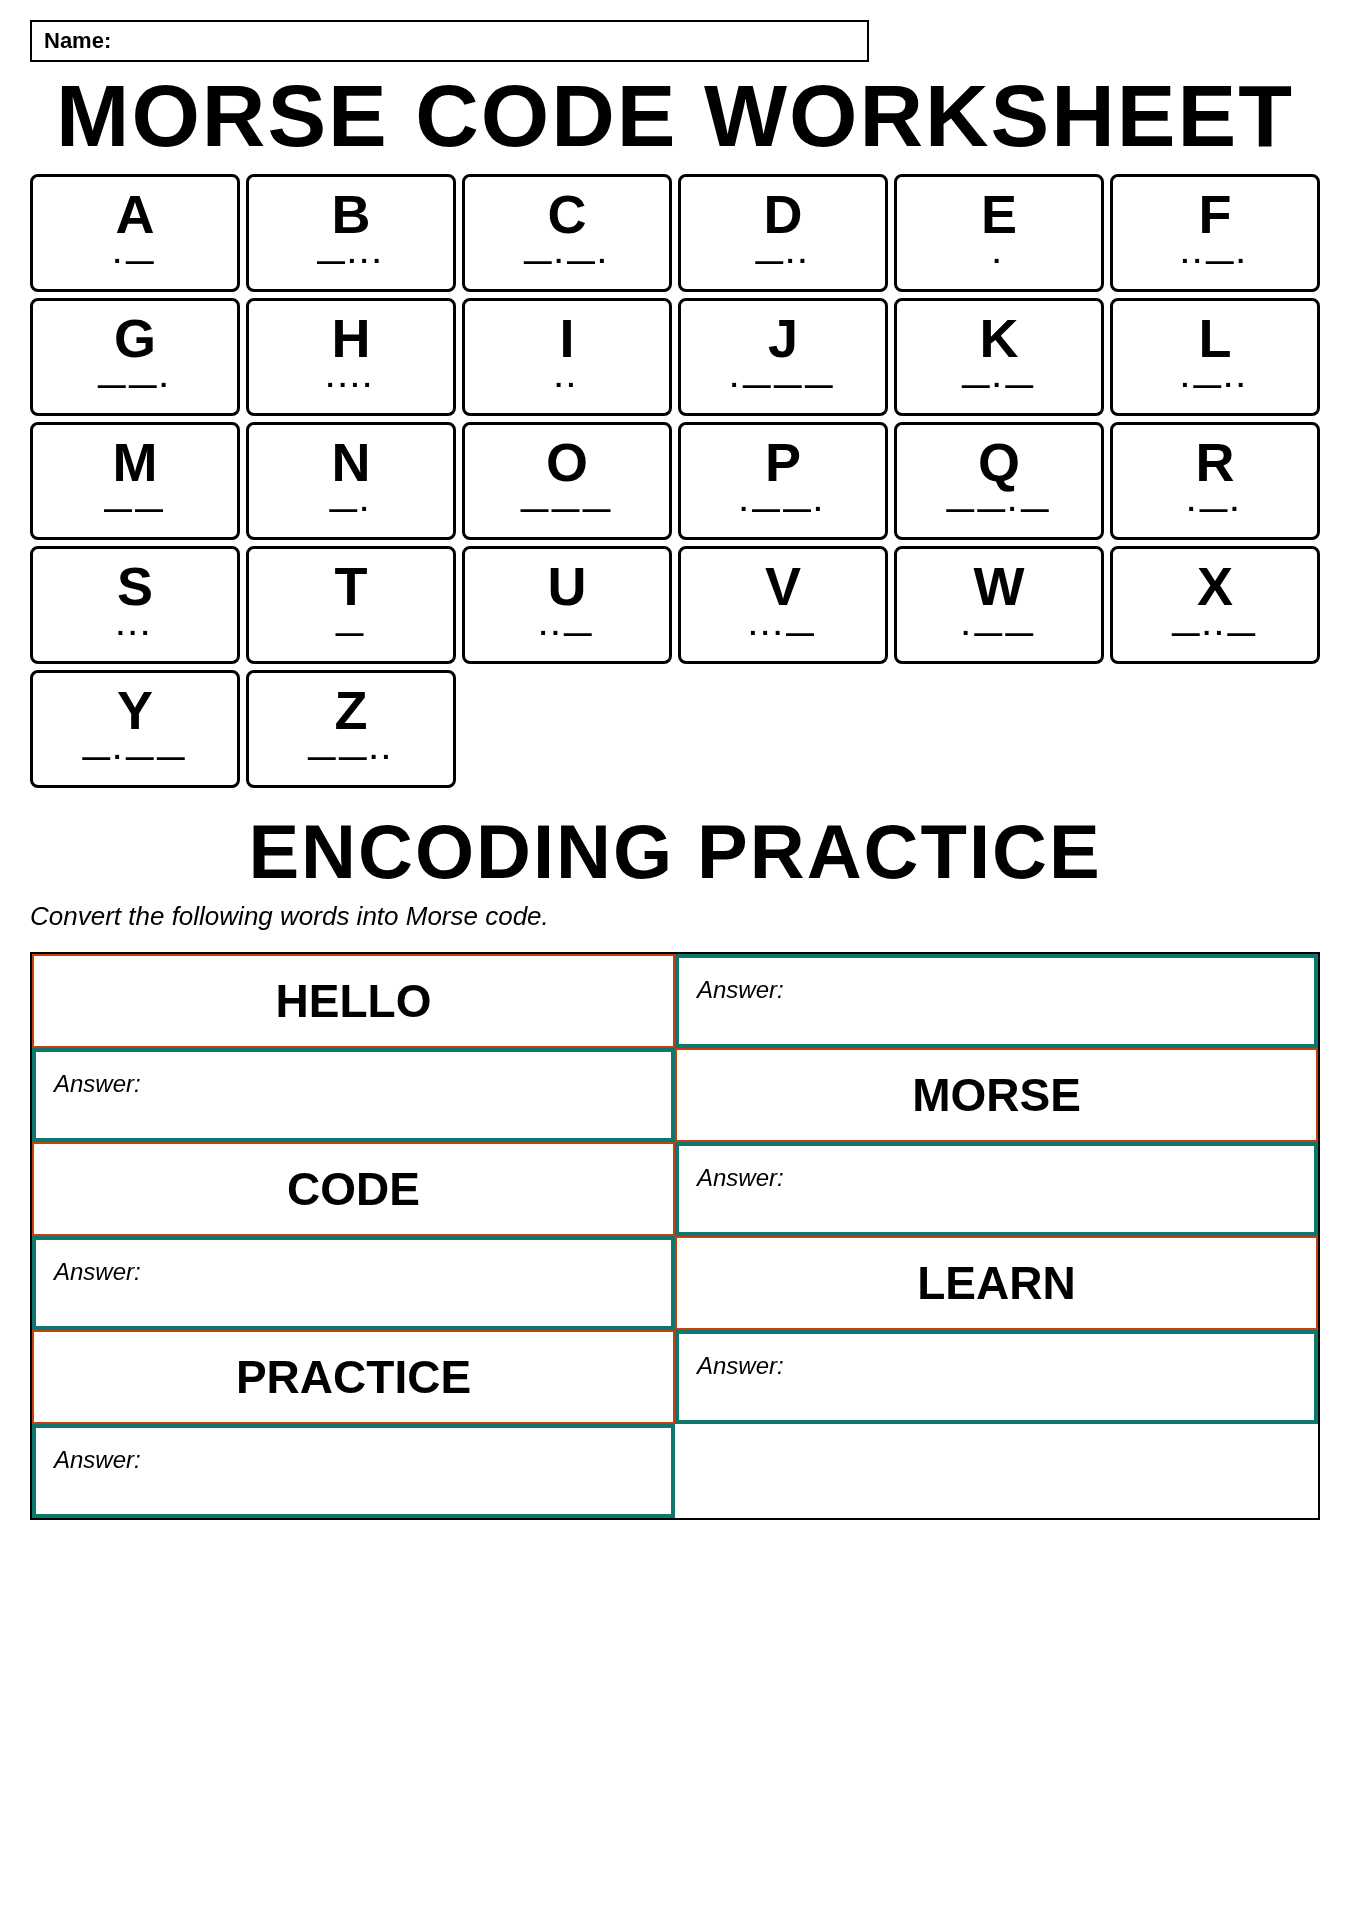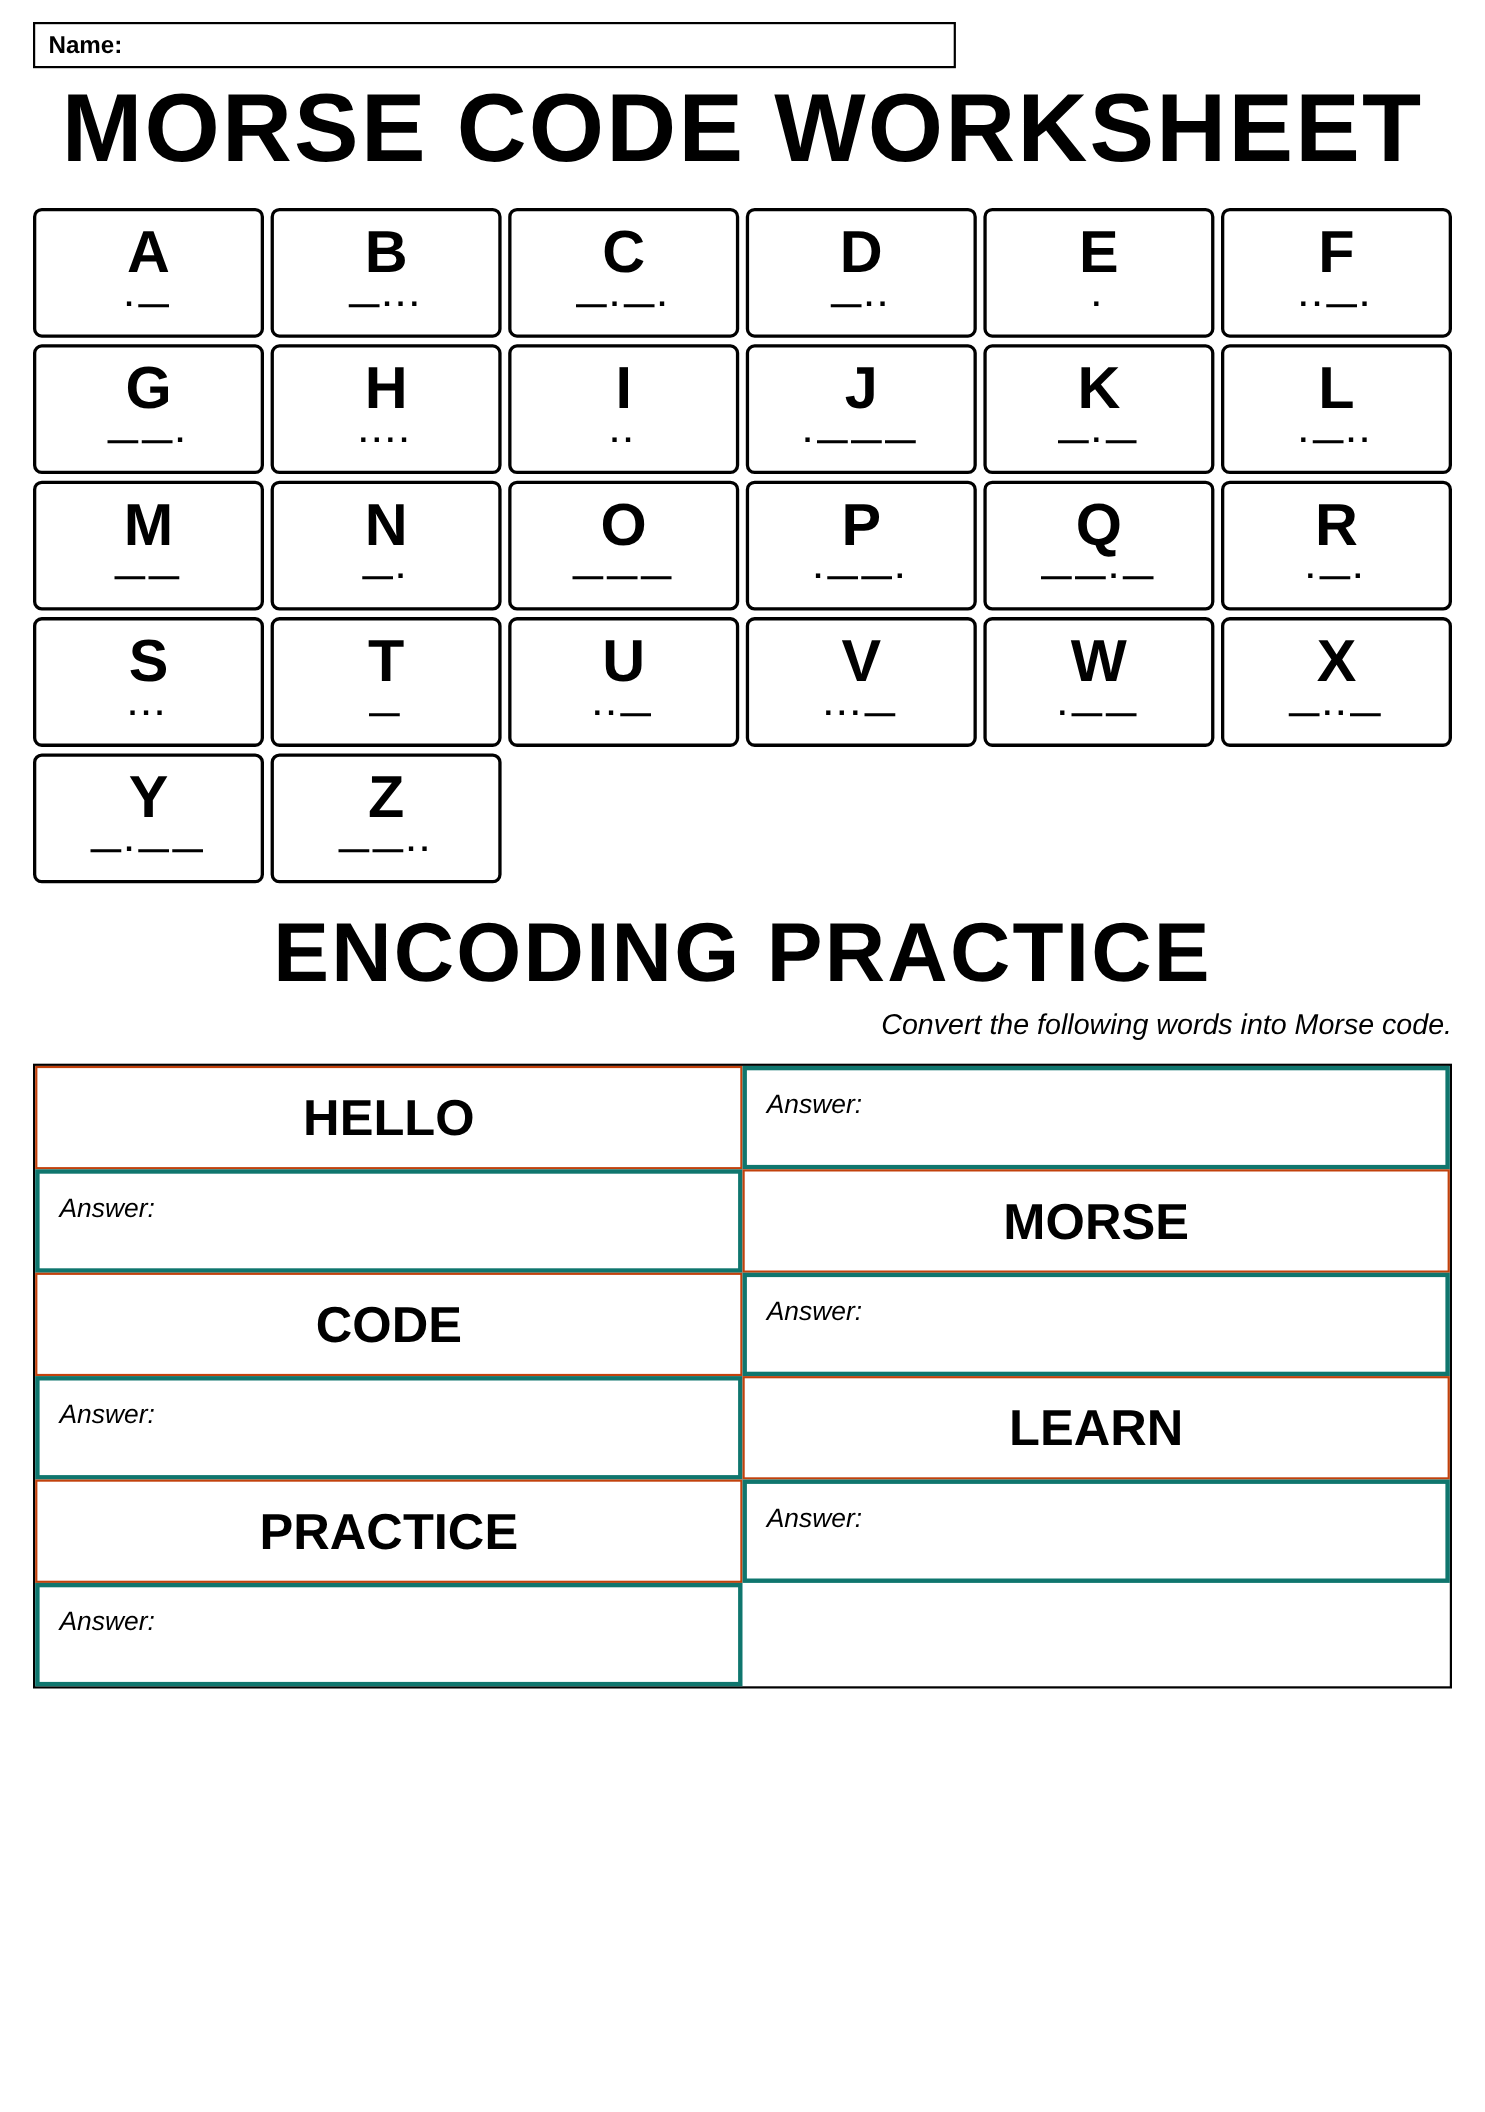--- a/index.html
+++ b/index.html
@@ -25,21 +25,21 @@
     .header-field.name { width: 65%; }
     .header-field.date { width: 35%; }
 
     .main-title {
       text-align: center;
       font-size: 88px;
       font-weight: 900;
       font-family: Arial Black, Arial, sans-serif;
       letter-spacing: 2px;
       line-height: 1;
-      margin-bottom: 29px;
+      margin-bottom: 14px;
     }
 
     .alphabet-grid {
       display: grid;
       grid-template-columns: repeat(6, 1fr);
       gap: 6px;
       margin-bottom: 20px;
     }
     .alpha-cell {
       border: 3px solid #000;
@@ -67,21 +67,21 @@
 
     .section-title {
       text-align: center;
       font-size: 76px;
       font-weight: 900;
       font-family: Arial Black, Arial, sans-serif;
       letter-spacing: 2px;
       margin: 4px 0 6px;
     }
     .section-subtitle {
-      text-align: right;
+      text-align: left;
       font-size: 26px;
       font-style: italic;
       margin-bottom: 20px;
       font-family: Arial, sans-serif;
     }
 
     .practice-grid {
       display: grid;
       grid-template-columns: 1fr 1fr;
       gap: 0;

